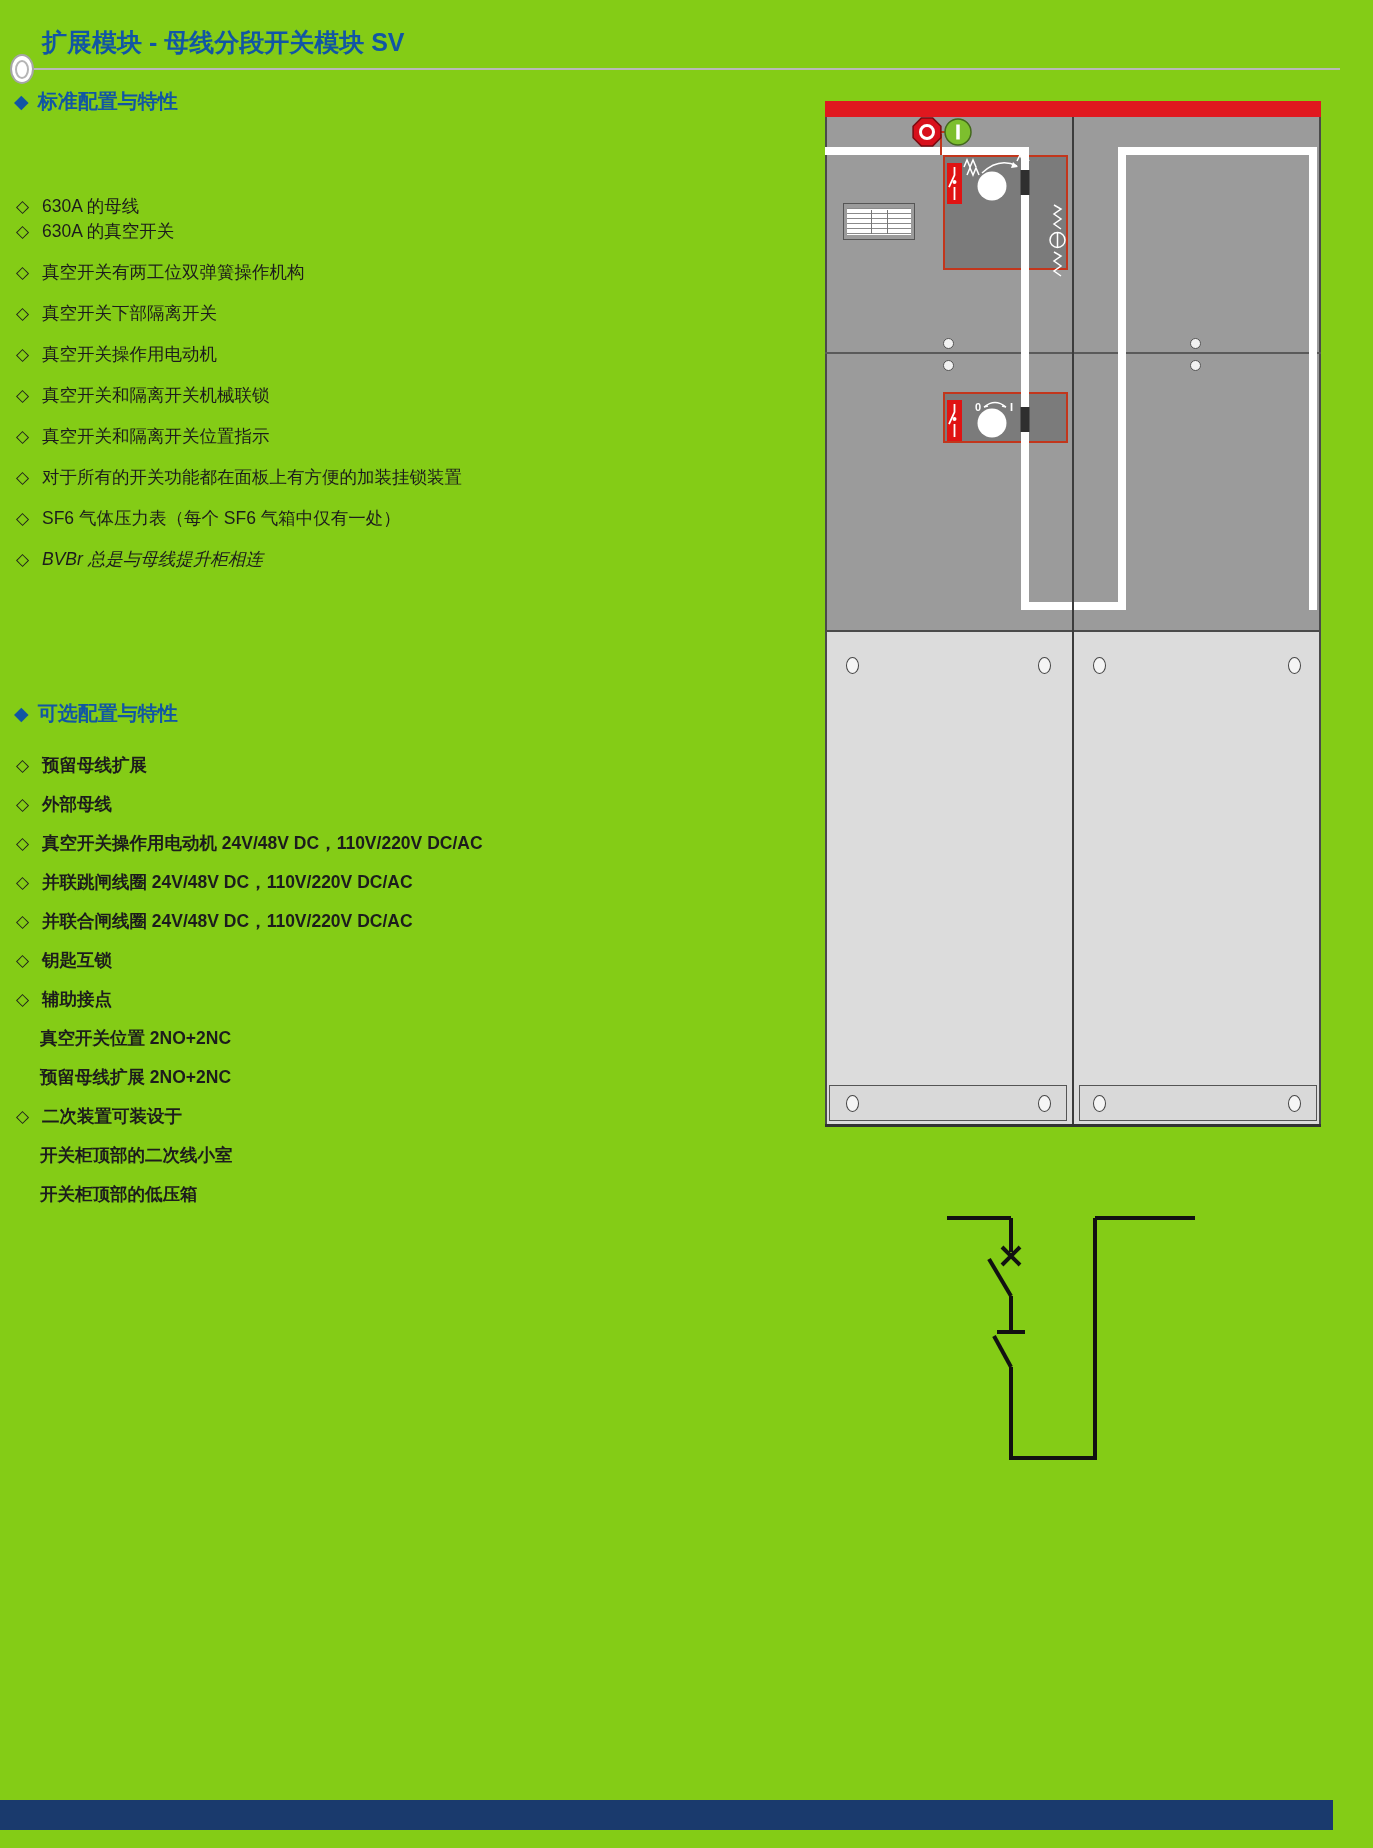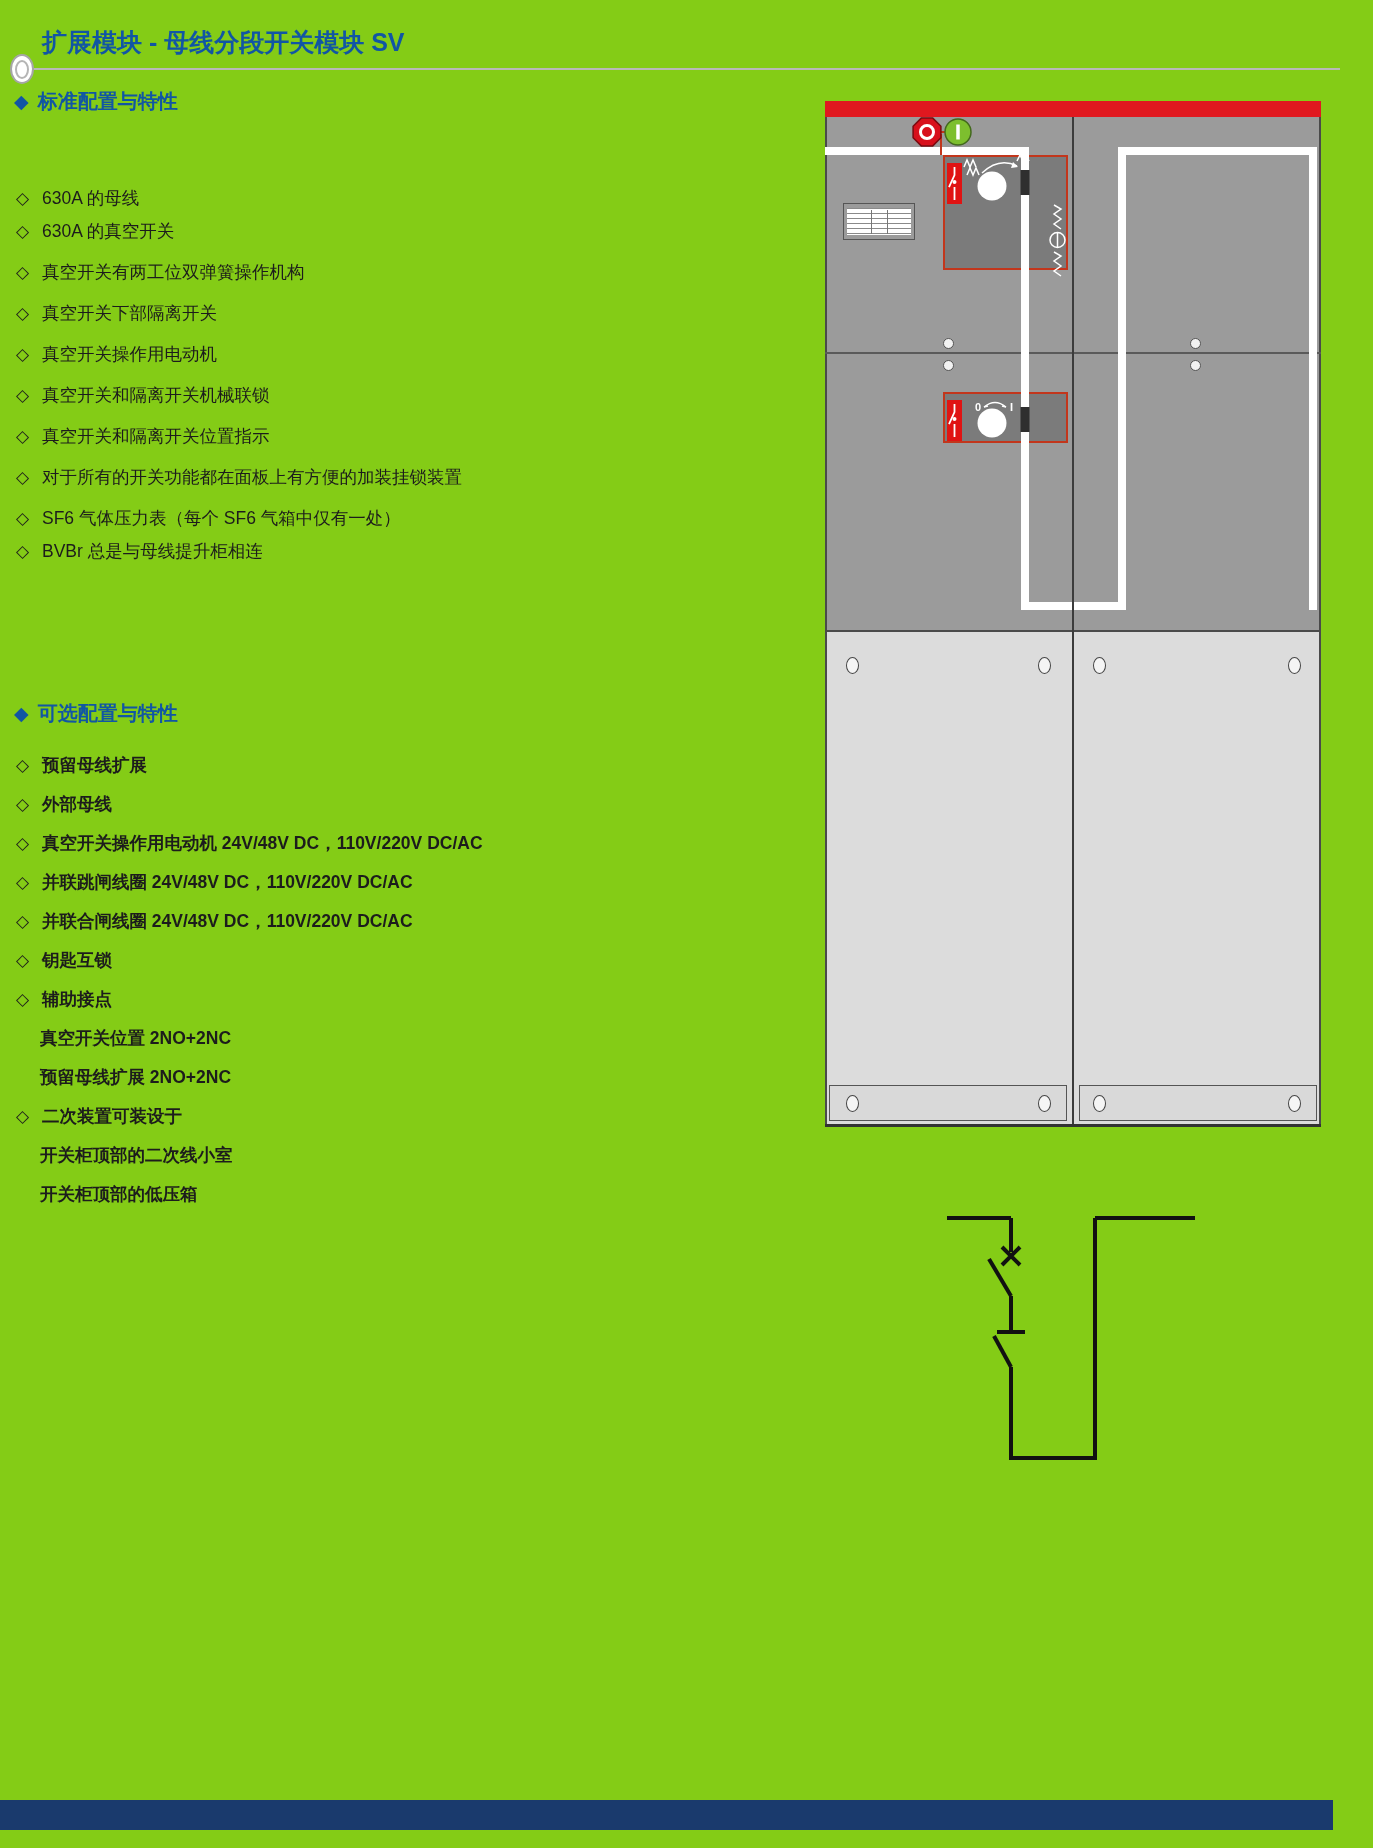--- a/index.html
+++ b/index.html
@@ -80,30 +80,30 @@
 <div class="page">
 
   <h1 class="page-title">扩展模块 - 母线分段开关模块 SV</h1>
   <div class="ring">
       <span></span>
     </div>
   <div class="title-rule"></div>
 
   <h2 class="sec-head" id="sec1-head"><span class="dm">◆</span><span>标准配置与特性</span></h2>
   <div class="feature-list" id="list1">
-      <div class="feat-row" style="top: 8px;"><span class="dia">◇</span><span>630A 的母线</span></div>
+      <div class="feat-row" style="top: 16px;"><span class="dia">◇</span><span>630A 的母线</span></div>
       <div class="feat-row" style="top: 41px;"><span class="dia">◇</span><span>630A 的真空开关</span></div>
       <div class="feat-row" style="top: 82px;"><span class="dia">◇</span><span>真空开关有两工位双弹簧操作机构</span></div>
       <div class="feat-row" style="top: 123px;"><span class="dia">◇</span><span>真空开关下部隔离开关</span></div>
       <div class="feat-row" style="top: 164px;"><span class="dia">◇</span><span>真空开关操作用电动机</span></div>
       <div class="feat-row" style="top: 205px;"><span class="dia">◇</span><span>真空开关和隔离开关机械联锁</span></div>
       <div class="feat-row" style="top: 246px;"><span class="dia">◇</span><span>真空开关和隔离开关位置指示</span></div>
       <div class="feat-row" style="top: 287px;"><span class="dia">◇</span><span>对于所有的开关功能都在面板上有方便的加装挂锁装置</span></div>
       <div class="feat-row" style="top: 328px;"><span class="dia">◇</span><span>SF6 气体压力表（每个 SF6 气箱中仅有一处）</span></div>
-      <div class="feat-row" style="top: 361px;"><span class="dia">◇</span><span>BVBr 总是与母线提升柜相连</span></div>
+      <div class="feat-row" style="top: 369px; font-style: italic;"><span class="dia">◇</span><span>BVBr 总是与母线提升柜相连</span></div>
     </div>
 
   <h2 class="sec-head" id="sec2-head"><span class="dm">◆</span><span>可选配置与特性</span></h2>
   <div class="feature-list" id="list2">
       <div class="feat-row" style="top: 0px;"><span class="dia">◇</span><span>预留母线扩展</span></div>
       <div class="feat-row" style="top: 39px;"><span class="dia">◇</span><span>外部母线</span></div>
       <div class="feat-row" style="top: 78px;"><span class="dia">◇</span><span>真空开关操作用电动机 24V/48V DC，110V/220V DC/AC</span></div>
       <div class="feat-row" style="top: 117px;"><span class="dia">◇</span><span>并联跳闸线圈 24V/48V DC，110V/220V DC/AC</span></div>
       <div class="feat-row" style="top: 156px;"><span class="dia">◇</span><span>并联合闸线圈 24V/48V DC，110V/220V DC/AC</span></div>
       <div class="feat-row" style="top: 195px;"><span class="dia">◇</span><span>钥匙互锁</span></div>

